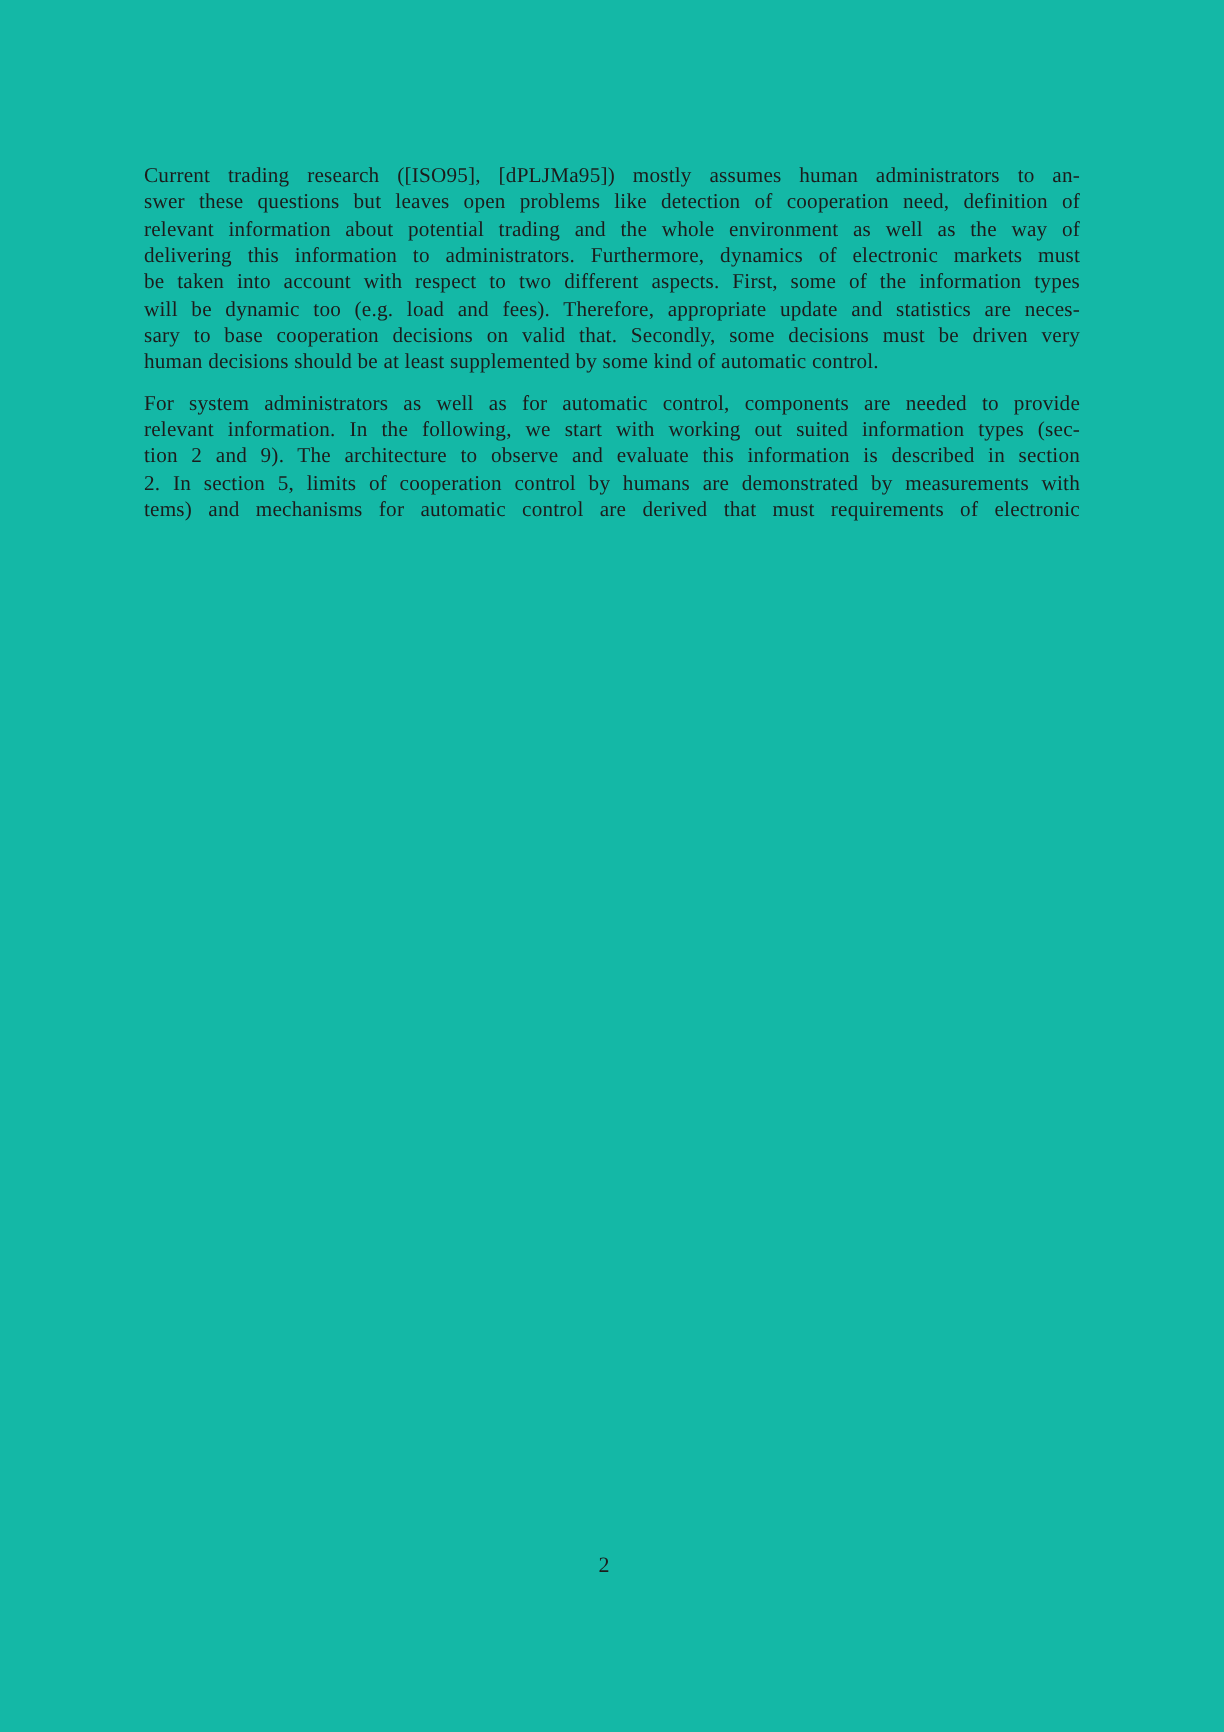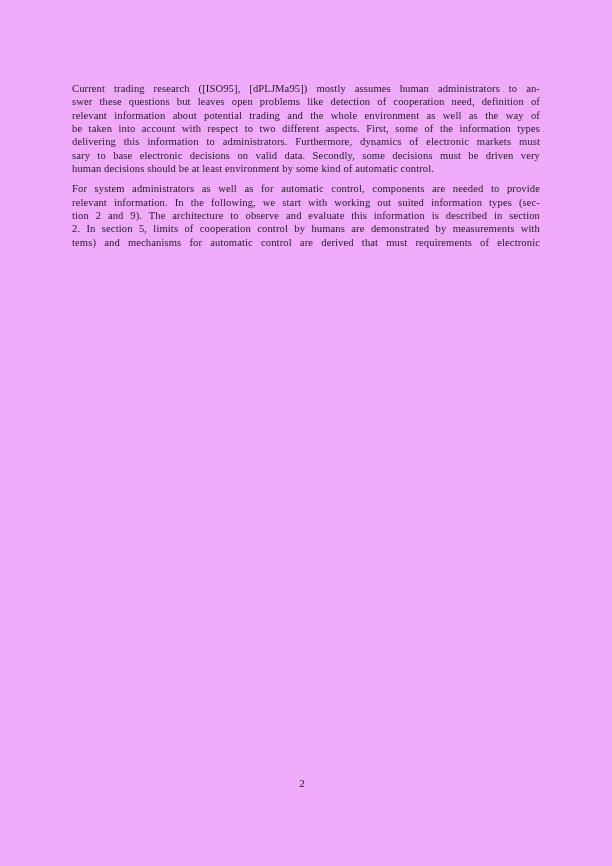--- a/index.html
+++ b/index.html
@@ -8,21 +8,21 @@
     width: 612px;
     height: 866px;
     background: #ffffff;
     overflow: hidden;
   }
 
   .page {
     position: relative;
     width: 612px;
     height: 866px;
-    background: #f0abfc;
+    background: #14b8a6;
     font-family: "Liberation Serif", "DejaVu Serif", serif;
     color: #1c1c1c;
   }
 
   .body-text {
     position: absolute;
     left: 72px;
     top: 82px;
     width: 468px;
   }
@@ -60,24 +60,25 @@
 </head>
 <body>
 
 <div class="page">
 
   <div class="body-text">
     <div class="paragraph">
         <div class="line">Current trading research ([ISO95], [dPLJMa95]) mostly assumes human administrators to an-</div>
         <div class="line">swer these questions but leaves open problems like detection of cooperation need, definition of</div>
         <div class="line">relevant information about potential trading and the whole environment as well as the way of</div>
+        <div class="line">delivering this information to administrators. Furthermore, dynamics of electronic markets must</div>
         <div class="line">be taken into account with respect to two different aspects. First, some of the information types</div>
-        <div class="line">delivering this information to administrators. Furthermore, dynamics of electronic markets must</div>
-        <div class="line">sary to base electronic decisions on valid data. Secondly, some decisions must be driven very</div>
-        <div class="line last">human decisions should be at least environment by some kind of automatic control.</div>
+        <div class="line">will be dynamic too (e.g. load and fees). Therefore, appropriate update and statistics are neces-</div>
+        <div class="line">sary to base cooperation decisions on valid that. Secondly, some decisions must be driven very</div>
+        <div class="line last">human decisions should be at least supplemented by some kind of automatic control.</div>
       </div>
     <div class="paragraph">
         <div class="line">For system administrators as well as for automatic control, components are needed to provide</div>
         <div class="line">relevant information. In the following, we start with working out suited information types (sec-</div>
         <div class="line">tion 2 and 9). The architecture to observe and evaluate this information is described in section</div>
         <div class="line">2. In section 5, limits of cooperation control by humans are demonstrated by measurements with</div>
         <div class="line">tems) and mechanisms for automatic control are derived that must requirements of electronic</div>
       </div>
   </div>
 

